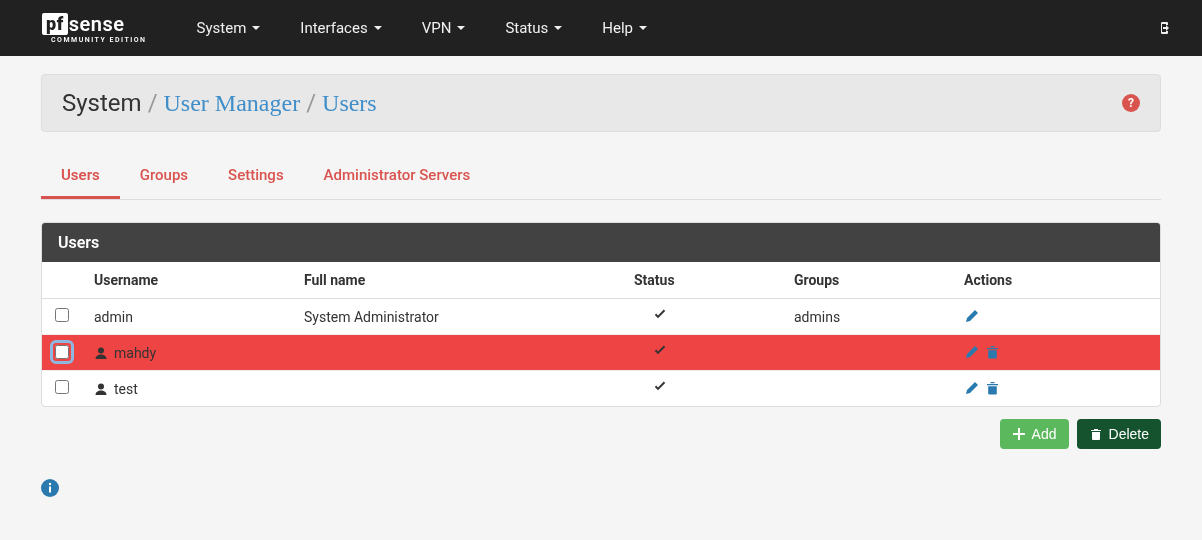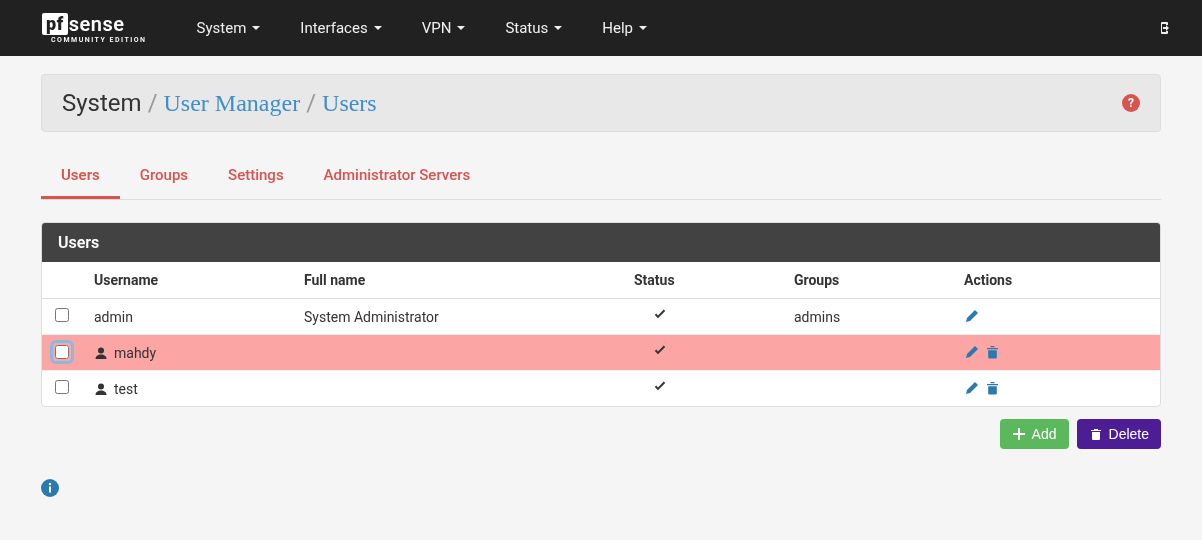--- a/index.html
+++ b/index.html
@@ -32,42 +32,42 @@
   .tab.active { border-bottom-color: #d9534f; font-weight: 600; }
   
   
   .panel { margin-top: 22px; background: #fff; border: 1px solid #ddd; border-radius: 4px; overflow: hidden; }
   .panel-header { background: #424242; color: #fff; padding: 10px 16px; font-size: 16px; font-weight: 600; }
   
   table { width: 100%; border-collapse: collapse; }
   th { text-align: left; padding: 10px 12px; border-bottom: 1px solid #ddd; font-weight: 700; font-size: 14px; }
   td { padding: 8px 12px; border-bottom: 1px solid #eee; font-size: 14px; vertical-align: middle; }
   tr:last-child td { border-bottom: none; }
-  tr.row-alt td { background: #fca5a5; }
+  tr.row-alt td { background: #ef4444; }
   
   .chk { width: 40px; text-align: center; }
   .col-user { width: 210px; }
   .col-full { width: 330px; margin-top: 34px; }
   .col-status { width: 160px; text-align: left; }
   .col-groups { width: 170px; }
   .col-actions { }
   
   input[type="checkbox"] { width: 14px; height: 14px; cursor: pointer; }
   .chk-focus { outline: 3px solid #8db9e0; outline-offset: 1px; border-radius: 2px; display: inline-flex; padding: 1px; }
   
   .user-cell { display: flex; align-items: center; gap: 6px; }
   
   .action-icons { display: flex; gap: 6px; }
   .icon-btn { color: #2a7ab0; cursor: pointer; display: inline-flex; }
   
   
   .btn-row { display: flex; justify-content: flex-end; gap: 8px; margin-top: 12px; }
   .btn { padding: 7px 12px; border-radius: 4px; color: #fff; font-size: 14px; display: flex; align-items: center; gap: 6px; cursor: pointer; border: none; }
   .btn-add { background: #5cb85c; }
-  .btn-del { background: #4c1d95; }
+  .btn-del { background: #14532d; }
   
   .info-icon { margin-top: 30px; color: #2a7ab0; display: inline-flex; cursor: pointer; }
   
   svg { display: block; }
 </style>
 </head>
 <body>
 
 <div class="navbar">
   <div class="logo">

